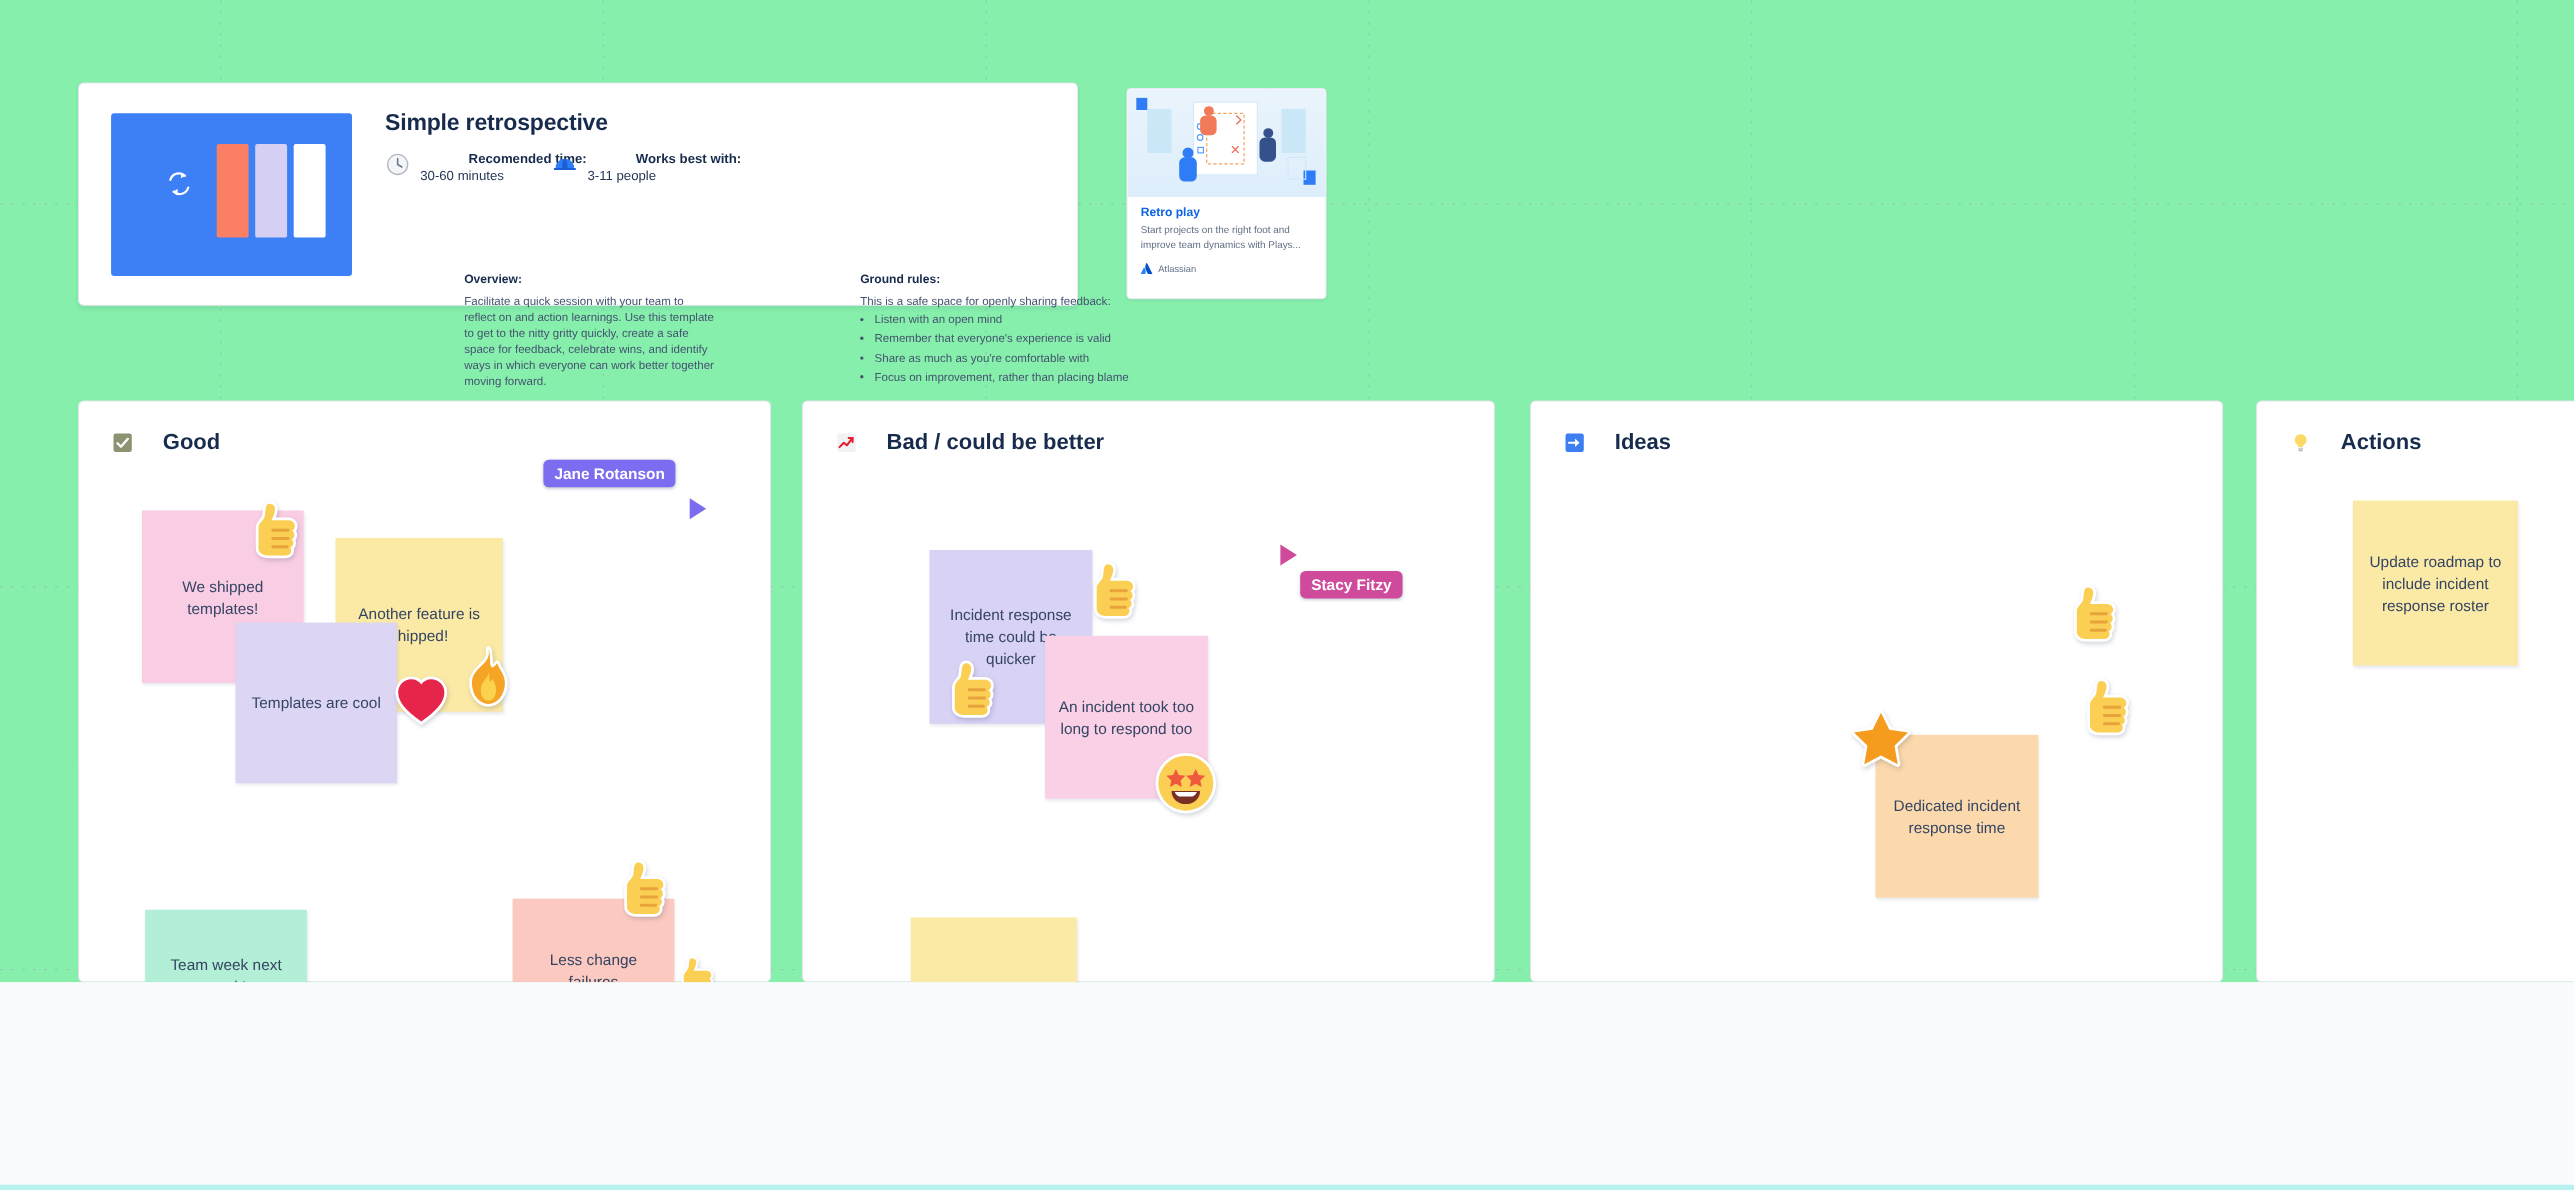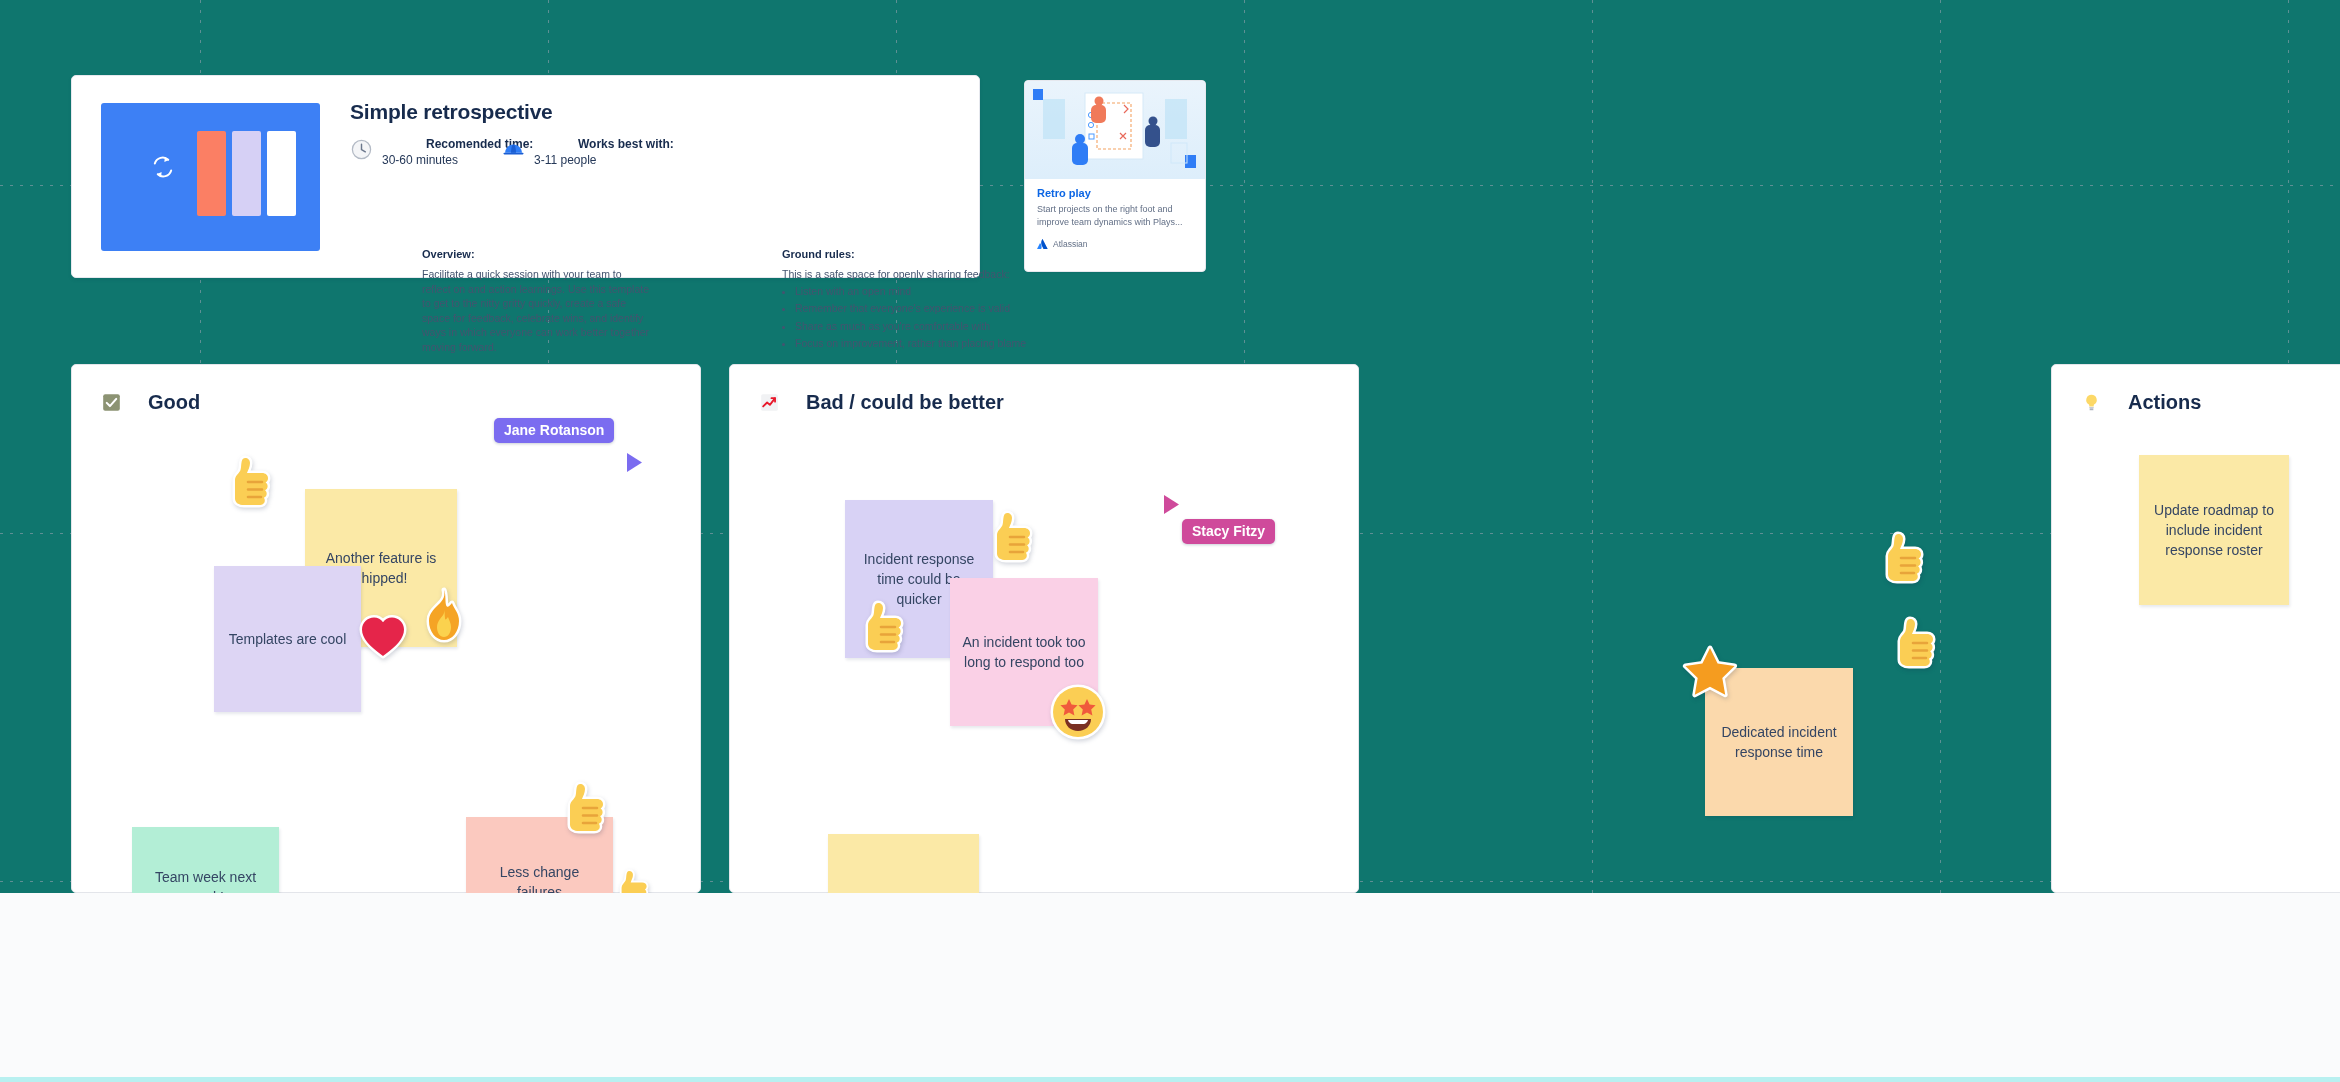--- a/index.html
+++ b/index.html
@@ -8,21 +8,21 @@
     font-family: "Liberation Sans", sans-serif;
     background: #ffffff;
     position: relative;
   }
 
   
   #canvas {
     position: absolute;
     left: 0; top: 0;
     width: 2340px; height: 893px;
-    background: #0f766e;
+    background: #86efac;
     overflow: hidden;
   }
   .gline-v {
     position: absolute; top: 0; bottom: 0; width: 1px;
     background-image: linear-gradient(to bottom, rgba(160,165,180,.55) 0 3px, transparent 3px 10px);
     background-size: 1px 10px;
   }
   .gline-h {
     position: absolute; left: 0; right: 0; height: 1px;
     background-image: linear-gradient(to right, rgba(160,165,180,.55) 0 3px, transparent 3px 10px);
@@ -285,32 +285,43 @@
     <div class="colhead">
       <svg class="hico" viewBox="0 0 24 24">
         <rect x="1.5" y="1.5" width="21" height="21" rx="2" fill="#f1f2f4"></rect>
         <path d="M4 17l5-5 3.5 3L19 6.5" fill="none" stroke="#e8192c" stroke-width="2.3" stroke-linecap="round" stroke-linejoin="round"></path>
         <path d="M14.5 6.5H19V11" fill="none" stroke="#e8192c" stroke-width="2.3" stroke-linecap="round" stroke-linejoin="round"></path>
       </svg>
       <span>Bad / could be better</span>
     </div>
   </div>
 
+  <div class="col" id="col-ideas" style="left:1391px; width:630px; height:529px;">
+    <div class="colhead">
+      <svg class="hico" viewBox="0 0 24 24">
+        <rect x="1.5" y="1.5" width="21" height="21" rx="2.5" fill="#3d7ff0"></rect>
+        <path d="M5.5 12h10" stroke="#fff" stroke-width="2.4" stroke-linecap="round"></path>
+        <path d="M12.5 7l5 5-5 5z" fill="#fff"></path>
+      </svg>
+      <span>Ideas</span>
+    </div>
+  </div>
 
   <div class="col" id="col-actions" style="left:2051px; width:630px; height:529px;">
     <div class="colhead">
       <svg class="hico" viewBox="0 0 24 24">
         <path d="M12 2.2a6.6 6.6 0 0 0-3.7 12.1c.6.4.9 1 .9 1.7v1h5.6v-1c0-.7.3-1.3.9-1.7A6.6 6.6 0 0 0 12 2.2z" fill="#fcd867"></path>
         <path d="M9.2 17.6h5.6v1.5a1 1 0 0 1-1 1h-3.6a1 1 0 0 1-1-1z" fill="#c7cbd4"></path>
         <path d="M10.2 21h3.6" stroke="#aeb4c0" stroke-width="1.4" stroke-linecap="round"></path>
       </svg>
       <span>Actions</span>
     </div>
   </div>
 
+  <div class="note" style="left:129px; top:464px; width:147px; height:157px; background:#f9cde4;">We shipped templates!</div>
   <div class="note" style="left:305px; top:489px; width:152px; height:158px; background:#fbe9a6;">Another feature is shipped!</div>
   <div class="note" style="left:214px; top:566px; width:147px; height:146px; background:#ddd5f4;">Templates are cool</div>
   <div class="note" style="left:132px; top:827px; width:147px; height:120px; background:#b3eed6;">Team week next week!</div>
   <div class="note" style="left:466px; top:817px; width:147px; height:130px; background:#fbc9bf;">Less change failures</div>
 
   <div class="note" style="left:845px; top:500px; width:148px; height:158px; background:#d8d2f5;">Incident response time could be quicker</div>
   <div class="note" style="left:950px; top:578px; width:148px; height:148px; background:#fad0e6;">An incident took too long to respond too</div>
   <div class="note" style="left:828px; top:834px; width:151px; height:100px; background:#fbe9a6;"></div>
 
   <div class="note" style="left:1705px; top:668px; width:148px; height:148px; background:#fbd9ac;">Dedicated incident response time</div>

